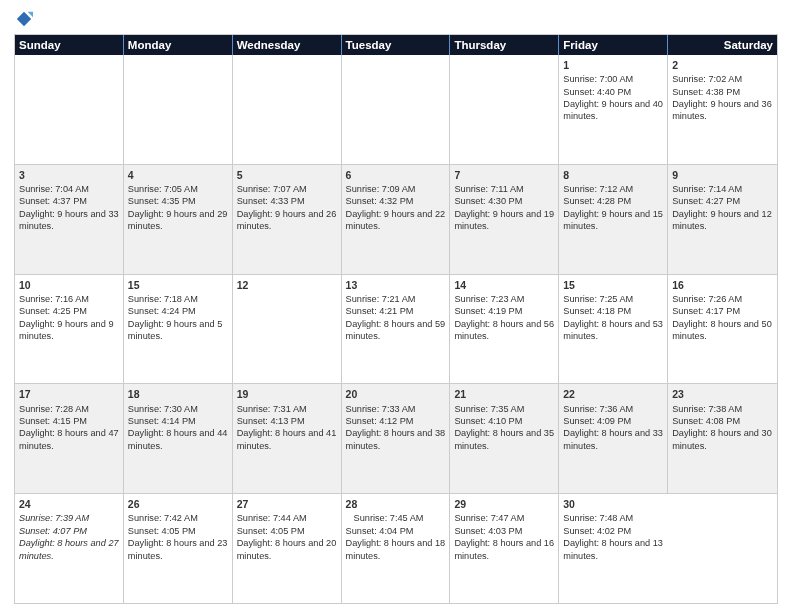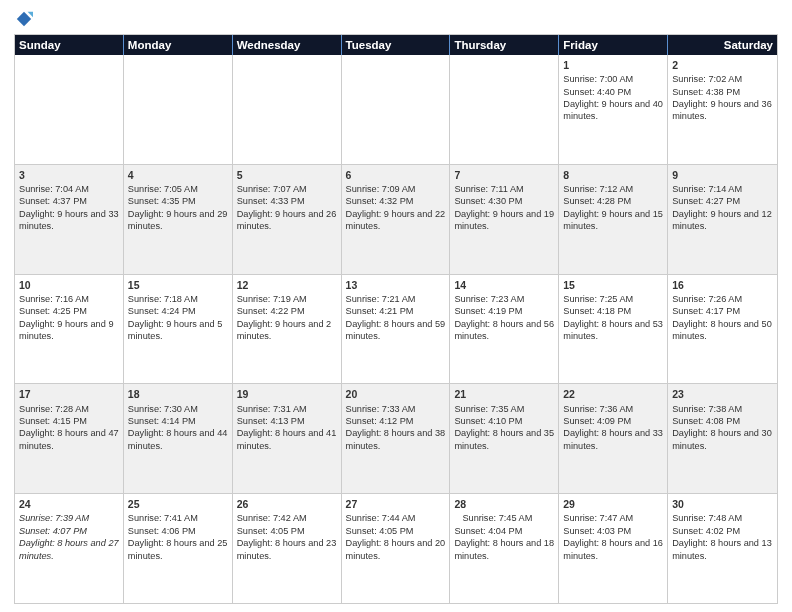--- a/index.html
+++ b/index.html
@@ -181,23 +181,21 @@
 Sunset: 4:27 PM
 Daylight: 9 hours and 12 minutes.</span></div>
         </div>
         <div class="cal-row">
           <div class="cal-cell"><span class="day-num">10</span><span style="white-space: pre-line;">Sunrise: 7:16 AM
 Sunset: 4:25 PM
 Daylight: 9 hours and 9 minutes.</span></div>
           <div class="cal-cell"><span class="day-num">15</span><span style="white-space: pre-line;">Sunrise: 7:18 AM
 Sunset: 4:24 PM
 Daylight: 9 hours and 5 minutes.</span></div>
-          <div class="cal-cell"><span class="day-num">12</span><span style="white-space: pre-line;">Sunrise: 7:19 AM
-Sunset: 4:22 PM
-Daylight: 9 hours and 2 minutes.</span></div>
+          <div class="cal-cell"><span class="day-num">12</span></div>
           <div class="cal-cell"><span class="day-num">13</span><span style="white-space: pre-line;">Sunrise: 7:21 AM
 Sunset: 4:21 PM
 Daylight: 8 hours and 59 minutes.</span></div>
           <div class="cal-cell"><span class="day-num">14</span><span style="white-space: pre-line;">Sunrise: 7:23 AM
 Sunset: 4:19 PM
 Daylight: 8 hours and 56 minutes.</span></div>
           <div class="cal-cell"><span class="day-num">15</span><span style="white-space: pre-line;">Sunrise: 7:25 AM
 Sunset: 4:18 PM
 Daylight: 8 hours and 53 minutes.</span></div>
           <div class="cal-cell"><span class="day-num">16</span><span style="white-space: pre-line;">Sunrise: 7:26 AM
@@ -224,23 +222,20 @@
 Sunset: 4:09 PM
 Daylight: 8 hours and 33 minutes.</span></div>
           <div class="cal-cell shaded"><span class="day-num">23</span><span style="white-space: pre-line;">Sunrise: 7:38 AM
 Sunset: 4:08 PM
 Daylight: 8 hours and 30 minutes.</span></div>
         </div>
         <div class="cal-row">
           <div class="cal-cell"><span class="day-num">24</span><span style="white-space: pre-line; font-style: italic;">Sunrise: 7:39 AM
 Sunset: 4:07 PM
 Daylight: 8 hours and 27 minutes.</span></div>
-          <div class="cal-cell"><span class="day-num">25</span><span style="white-space: pre-line;">Sunrise: 7:41 AM
-Sunset: 4:06 PM
-Daylight: 8 hours and 25 minutes.</span></div>
           <div class="cal-cell"><span class="day-num">26</span><span style="white-space: pre-line;">Sunrise: 7:42 AM
 Sunset: 4:05 PM
 Daylight: 8 hours and 23 minutes.</span></div>
           <div class="cal-cell"><span class="day-num">27</span><span style="white-space: pre-line;">Sunrise: 7:44 AM
 Sunset: 4:05 PM
 Daylight: 8 hours and 20 minutes.</span></div>
           <div class="cal-cell"><span class="day-num">28</span><span style="white-space: pre-line; margin-left: 8px;">Sunrise: 7:45 AM
 Sunset: 4:04 PM
 Daylight: 8 hours and 18 minutes.</span></div>
           <div class="cal-cell"><span class="day-num">29</span><span style="white-space: pre-line;">Sunrise: 7:47 AM

